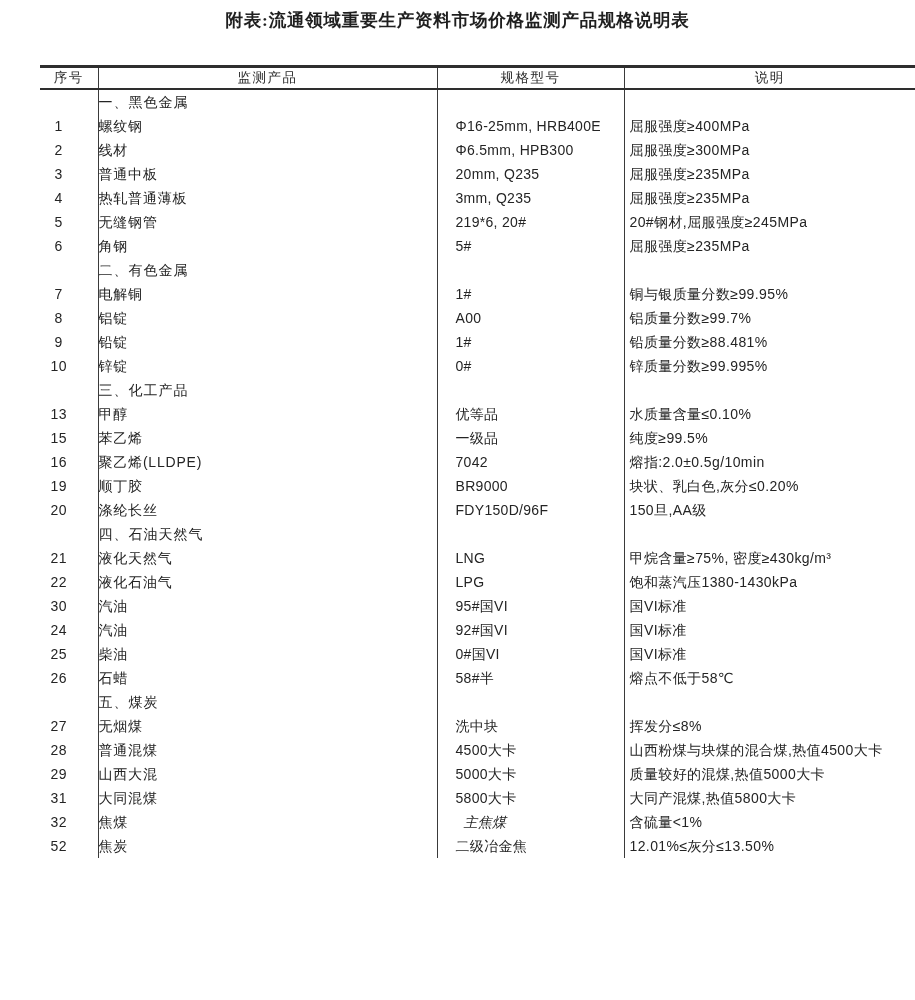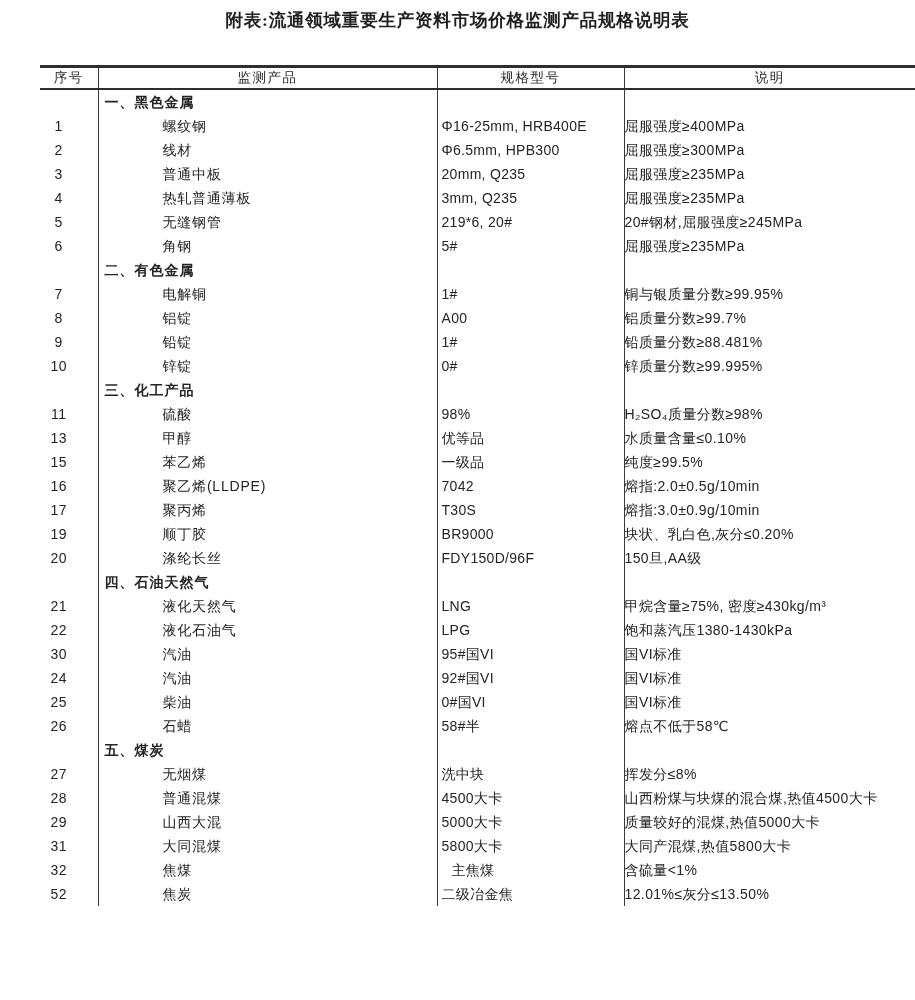--- a/index.html
+++ b/index.html
@@ -61,37 +61,37 @@
   td:nth-child(1), td:nth-child(2), td:nth-child(3) {
     border-right: 1.5px solid #3a3a3a;
   }
   td.row-no {
     text-align: center;
     padding-right: 20px;
     font-size: 14px;
     letter-spacing: 0.5px;
   }
   td.product {
-    padding-left: 64px;
     letter-spacing: 0.8px;
     margin-top: 38px;
   }
   td.section-title {
-    padding-left: 6px;
-    font-weight: 700;
+    font-weight: 400;
     letter-spacing: 1px;
   }
   td.spec {
-    padding-left: 4px;
+    padding-left: 18px;
     letter-spacing: 0.3px;
   }
   td.spec.indent {
-    padding-left: 14px;
+    padding-left: 26px;
+    font-style: italic;
   }
   td.desc {
+    padding-left: 5px;
     letter-spacing: 0.4px;
   }
 </style>
 </head>
 <body>
 
 <div class="doc-title">附表:流通领域重要生产资料市场价格监测产品规格说明表</div>
 
 <table class="spec-table">
   <colgroup>
@@ -181,50 +181,38 @@
         <td class="spec">0#</td>
         <td class="desc">锌质量分数≥99.995%</td>
       </tr>
       <tr>
         <td class="row-no"></td>
         <td class="section-title">三、化工产品</td>
         <td class="spec"></td>
         <td class="desc"></td>
       </tr>
       <tr>
-        <td class="row-no">11</td>
-        <td class="product">硫酸</td>
-        <td class="spec">98%</td>
-        <td class="desc">H₂SO₄质量分数≥98%</td>
-      </tr>
-      <tr>
         <td class="row-no">13</td>
         <td class="product">甲醇</td>
         <td class="spec">优等品</td>
         <td class="desc">水质量含量≤0.10%</td>
       </tr>
       <tr>
         <td class="row-no">15</td>
         <td class="product">苯乙烯</td>
         <td class="spec">一级品</td>
         <td class="desc">纯度≥99.5%</td>
       </tr>
       <tr>
         <td class="row-no">16</td>
         <td class="product">聚乙烯(LLDPE)</td>
         <td class="spec">7042</td>
         <td class="desc">熔指:2.0±0.5g/10min</td>
       </tr>
       <tr>
-        <td class="row-no">17</td>
-        <td class="product">聚丙烯</td>
-        <td class="spec">T30S</td>
-        <td class="desc">熔指:3.0±0.9g/10min</td>
-      </tr>
-      <tr>
         <td class="row-no">19</td>
         <td class="product">顺丁胶</td>
         <td class="spec">BR9000</td>
         <td class="desc">块状、乳白色,灰分≤0.20%</td>
       </tr>
       <tr>
         <td class="row-no">20</td>
         <td class="product">涤纶长丝</td>
         <td class="spec">FDY150D/96F</td>
         <td class="desc">150旦,AA级</td>

